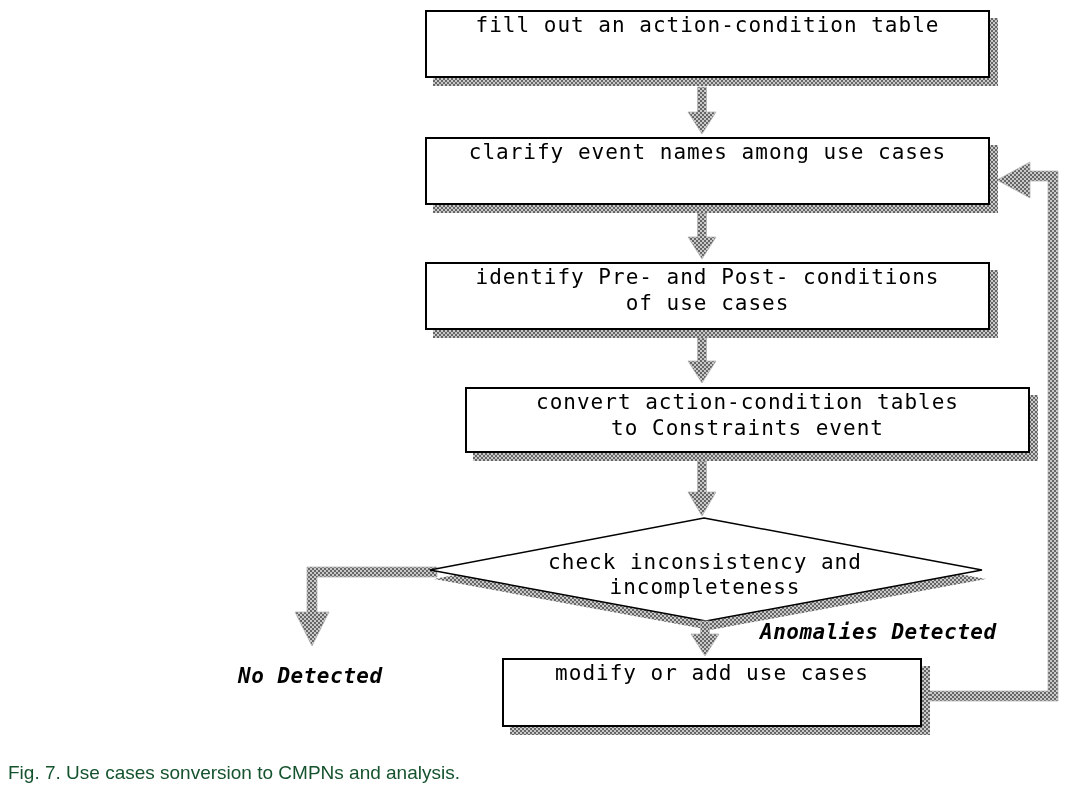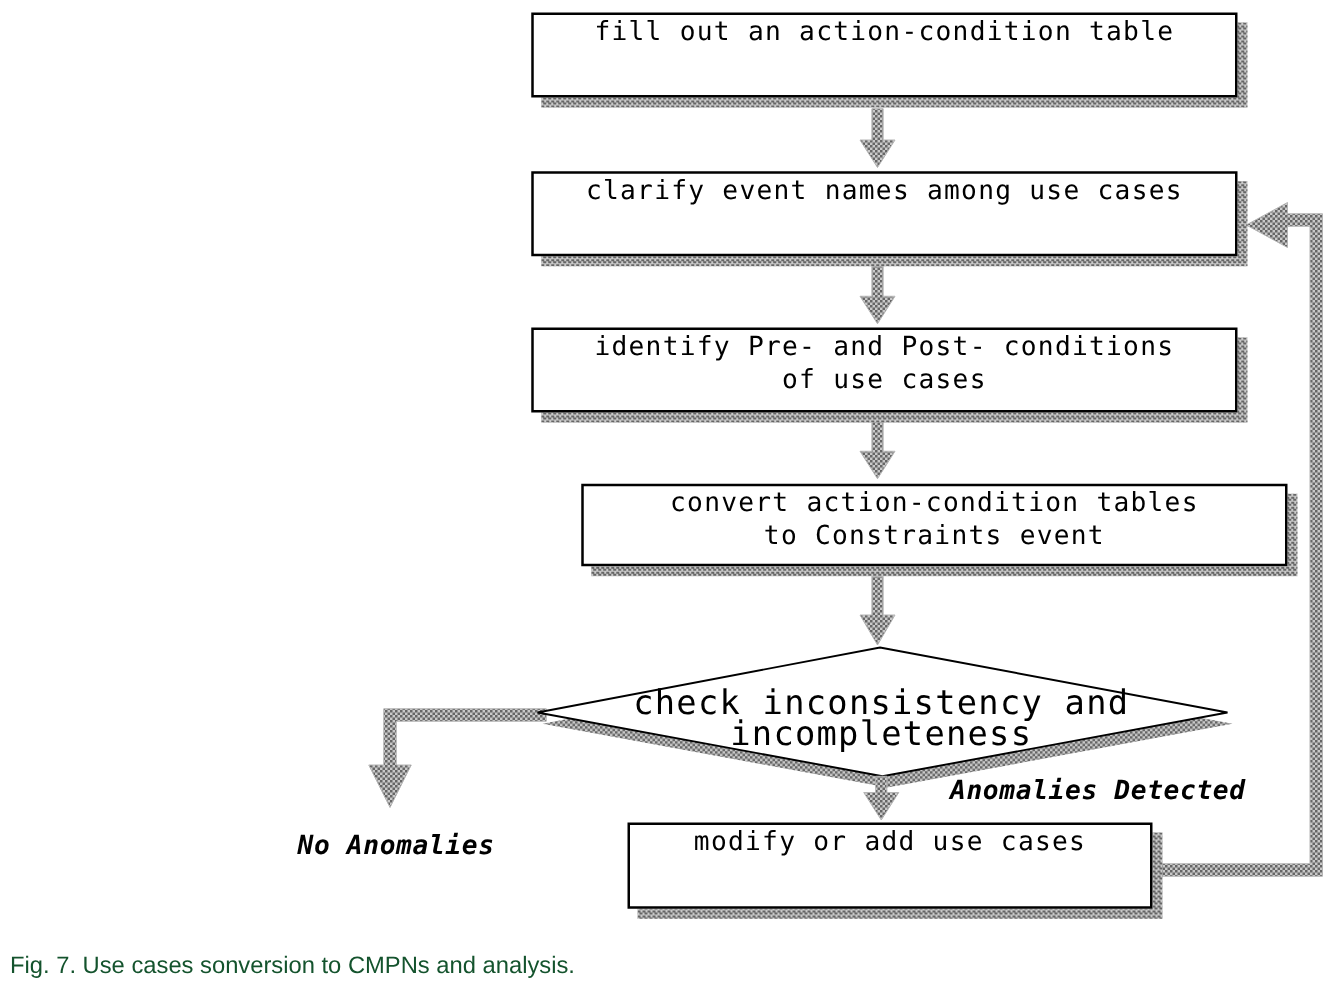--- a/index.html
+++ b/index.html
@@ -57,21 +57,21 @@
     color: #000000;
     white-space: nowrap;
   }
   .diamond-label {
     position: absolute;
     left: 505px;
     top: 550px;
     width: 400px;
     text-align: center;
     z-index: 3;
-    font-size: 27px;
+    font-size: 21px;
     letter-spacing: 1px;
     line-height: 25px;
     color: #000000;
   }
   .branch-label {
     position: absolute;
     z-index: 3;
     font-weight: bold;
     font-style: italic;
     font-size: 21px;
@@ -162,18 +162,18 @@
     <div>incompleteness</div>
   </div>
 
   <div class="node" style="left:502px; top:658px; width:420px; height:69px;">
     <div class="shadow"></div>
     <div class="face">
       <span class="node-text">modify or add use cases</span>
     </div>
   </div>
 
-  <div class="branch-label label-no">No Anomalies</div>
+  <div class="branch-label label-no">No Detected</div>
   <div class="branch-label label-yes">Anomalies Detected</div>
 
   <div class="caption">Fig. 7. Use cases sonversion to CMPNs and analysis.</div>
 
 </div>
 
 </body></html>

